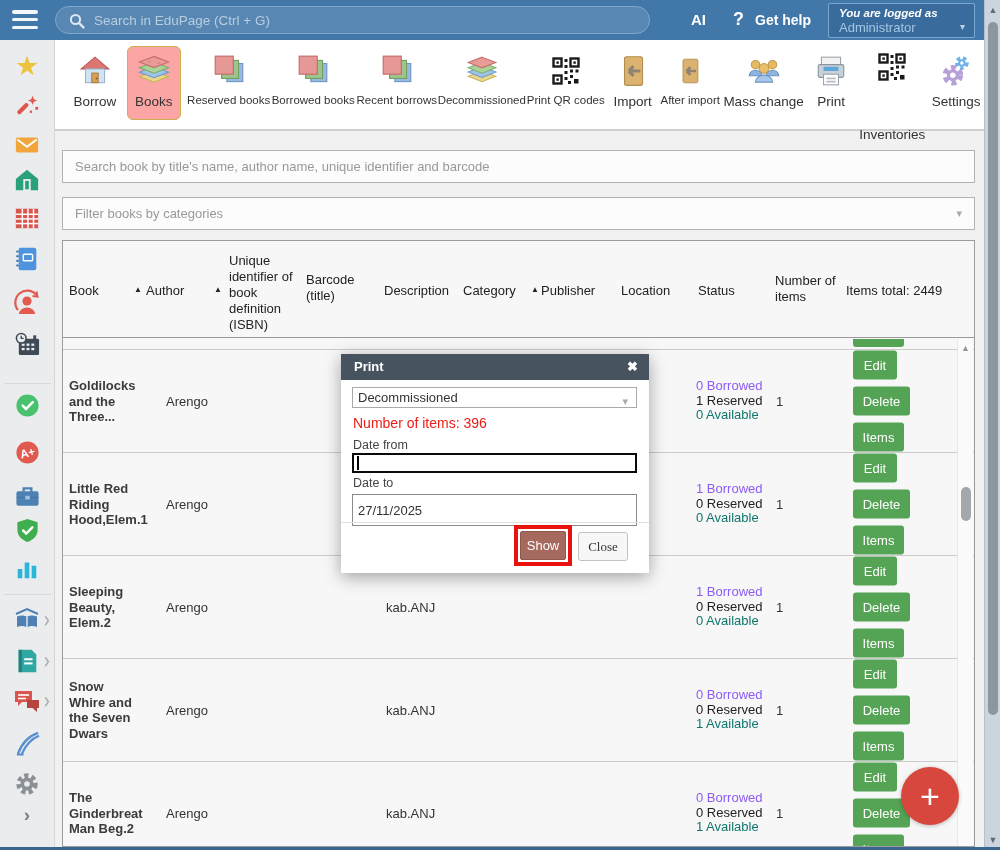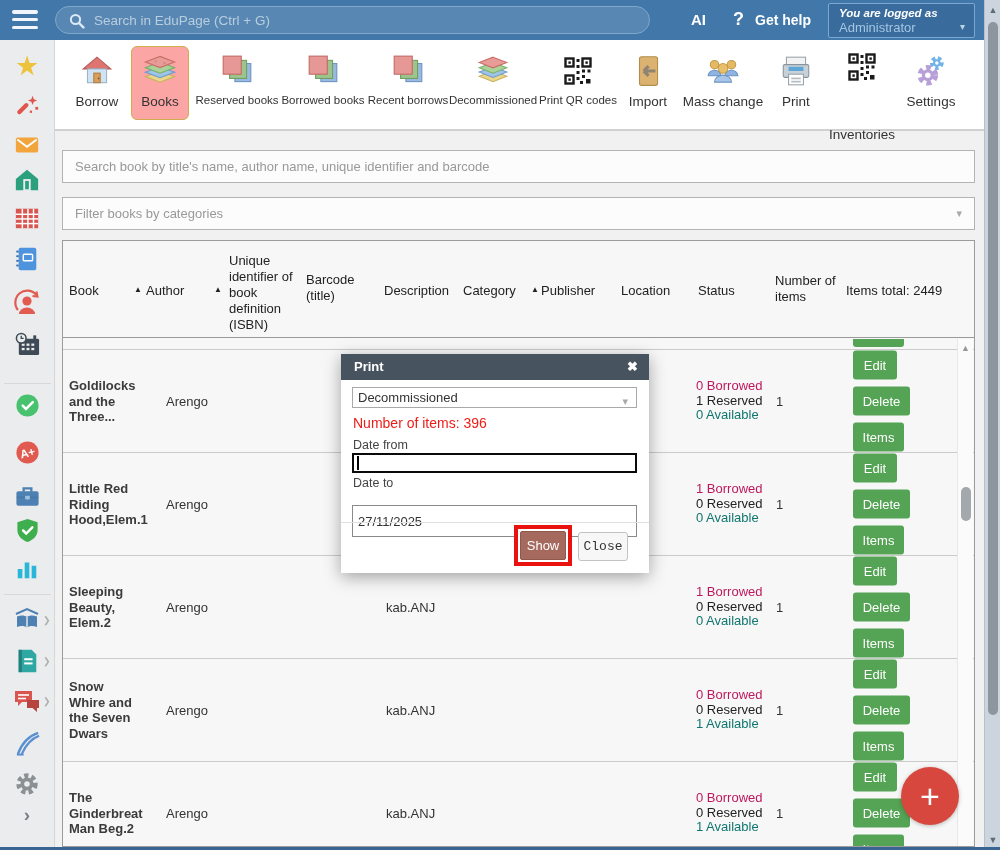--- a/index.html
+++ b/index.html
@@ -61,21 +61,21 @@
   .sort { position:absolute; font-size:8px; color:#222; cursor:pointer; }
   .tbody { position:absolute; left:0; top:98px; width:100%; }
   .sliver-row { position:relative; height:11px; border-bottom:1px solid #cbcbcb; }
   .sliver-btn { position:absolute; left:790px; top:0; width:51px; height:8px; background:#55a355; border-radius:0 0 3px 3px; }
   .trow { position:relative; height:103px; border-bottom:1px solid #cbcbcb; }
   .cell { position:absolute; top:50%; transform:translateY(-50%); font-size:13px; color:#333; }
   .c-title { left:6px; width:72px; font-weight:bold; color:#3b3b3b; line-height:15.5px; }
   .c-author { left:83px; width:62px;text-align:right; }
   .c-desc { left:323px; width:70px; }
   .c-status { left:633px; width:76px; line-height:14.5px; }
-  .st-b { color:#be185d; } .st-r { color:#222; } .st-a { color:#0f766e; }
+  .st-b { color:#8b5cf6; } .st-r { color:#222; } .st-a { color:#0f766e; }
   .c-count { left:713px; width:20px; }
   .c-actions { left:790px; display:flex; flex-direction:column; gap:7px; }
   .gbtn { height:29px; border:none; border-radius:3px; background:#55a355; color:#fff; font-size:13px; font-family:inherit; cursor:pointer; text-align:center; padding:0; }
   .b-edit { width:44px; } .b-del { width:57px; } .b-items { width:51px; }
 
   
   .tblscroll { position:absolute; left:894px; top:98px; width:16px; height:509px; background:#fbfbfb; border-left:1px solid #e8e8e8; }
   .tblscroll .arr { position:absolute; left:0; width:15px; text-align:center; color:#97979b; font-size:9px; top:4px; }
   .tblscroll .thumb { position:absolute; left:3px; top:148px; width:10px; height:34px; background:#a3a8ad; border-radius:5px; }
 
@@ -84,26 +84,26 @@
   .m-head { position:absolute; left:0; top:0; width:100%; height:26px; background:#47545f; color:#fff; }
   .m-title { position:absolute; left:13px; top:5px; font-size:13px; font-weight:bold; }
   .m-close { position:absolute; right:11px; top:5px; font-size:13px; font-weight:bold; cursor:pointer; }
   .m-select { position:absolute; left:11px; top:33px; width:285px; height:21px; background:#fff; border:1px solid #a9a9a9; font-size:13px; color:#333; line-height:19px; padding-left:5px; cursor:pointer; }
   .m-select .f-caret { top:4px; right:8px; }
   .m-count { position:absolute; left:12px; top:61px; color:#ed1c16; font-size:14px; }
   .m-label { position:absolute; left:12px; font-size:12.5px; color:#444; }
   .l-from { top:84px; } .l-to { top:122px; }
   .m-input { position:absolute; left:11px; width:285px; font-size:13px; font-family:inherit; color:#333; padding:0 5px; outline:none; background:#fff; }
   .i-from { top:99px; height:20px; border:2px solid #0a0a0a; }
-  .i-to { top:151px; height:32px; border:1px solid #8a8a8a; }
+  .i-to { top:140px; height:32px; border:1px solid #8a8a8a; }
   .m-cursor { position:absolute; left:16px; top:102px; width:1.5px; height:14px; background:#000; }
   .m-foot { position:absolute; left:0; bottom:0; width:100%; height:51px; border-top:1px solid #e0e0e0; }
   .show-frame { position:absolute; right:77px; bottom:7px; border:4px solid #ea120e; padding:2px; background:#fff; }
   .b-show { display:block; width:46px; height:29px; background:#a5695e; border:1px solid #8f584e; border-radius:2px; color:#fff; font-size:13px; font-family:inherit; cursor:pointer; }
-  .b-close { position:absolute; right:21px; bottom:12px; width:50px; height:29px; background:#f7f7f7; border:1px solid #c3c3c3; border-radius:3px; color:#333; font-size:13px; font-family:Liberation Mono, monospace; cursor:pointer; }
+  .b-close { position:absolute; right:21px; bottom:12px; width:50px; height:29px; background:#f7f7f7; border:1px solid #c3c3c3; border-radius:3px; color:#333; font-size:13px; font-family:Liberation Serif, serif; cursor:pointer; }
 
   
   .fab { position:absolute; left:901px; top:767px; width:58px; height:58px; border-radius:50%; background:#d8473d; color:#fff; font-size:34px; font-weight:200; display:flex; align-items:center; justify-content:center; z-index:45; cursor:pointer; box-shadow:0 1px 4px rgba(0,0,0,0.25); }
 
   .bottom-edge { position:absolute; left:0; bottom:0; width:1000px; height:3px; background:#3a6491; z-index:60; }
 </style>
 </head>
 <body>
 
 <div class="topbar">
@@ -381,20 +381,29 @@
   </div>
   <div class="titem big w-import">
     <div class="ticon">
         <svg width="34" height="34" viewBox="0 0 32 32">
           <rect x="8" y="2.5" width="17" height="27" rx="2" fill="#dcb271" stroke="#b08d4a"></rect>
           <path d="M23 16 H12 M12 16 l4.5 -4.5 M12 16 l4.5 4.5" stroke="#8f8372" stroke-width="3" fill="none"></path>
         </svg>
       </div>
     <div class="tlabel">Import</div>
   </div>
+  <div class="titem w-after">
+    <div class="ticon">
+        <svg width="28" height="28" viewBox="0 0 32 32">
+          <rect x="8" y="2.5" width="17" height="27" rx="2" fill="#dcb271" stroke="#b08d4a"></rect>
+          <path d="M23 16 H12 M12 16 l4.5 -4.5 M12 16 l4.5 4.5" stroke="#8f8372" stroke-width="3" fill="none"></path>
+        </svg>
+      </div>
+    <div class="tlabel">After import</div>
+  </div>
   <div class="titem big w-mass">
     <div class="ticon">
         <svg width="36" height="34" viewBox="0 0 34 32">
           <circle cx="9" cy="10" r="4" fill="#e4b964" stroke="#c49a45"></circle>
           <path d="M3 20.5 a6 5.2 0 0 1 12 0 z" fill="#8fb4e3" stroke="#6a93c0"></path>
           <circle cx="25" cy="10" r="4" fill="#e4b964" stroke="#c49a45"></circle>
           <path d="M19 20.5 a6 5.2 0 0 1 12 0 z" fill="#8fb4e3" stroke="#6a93c0"></path>
           <circle cx="17" cy="13.5" r="4.6" fill="#e8c06a" stroke="#c49a45"></circle>
           <path d="M9 26.5 a8 6.6 0 0 1 16 0 z" fill="#a9c6ea" stroke="#6a93c0"></path>
         </svg>

